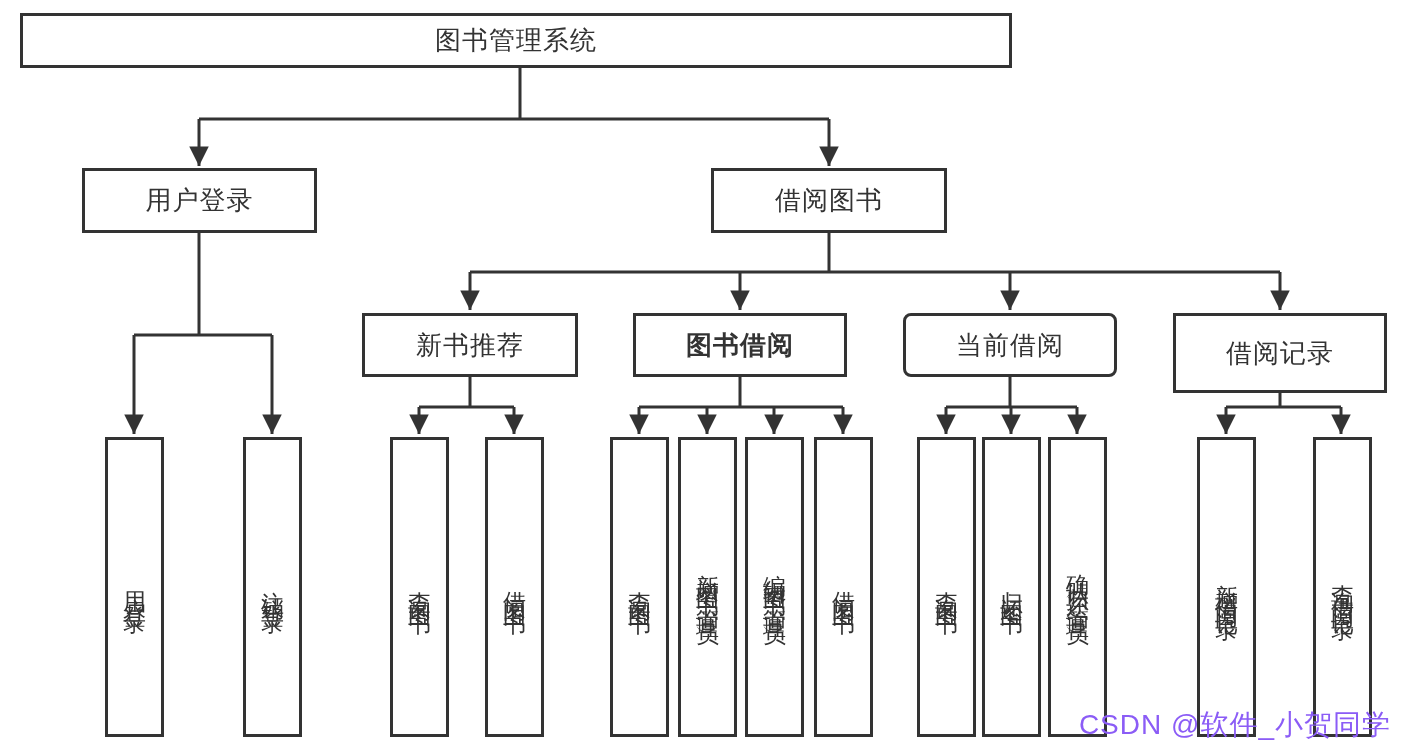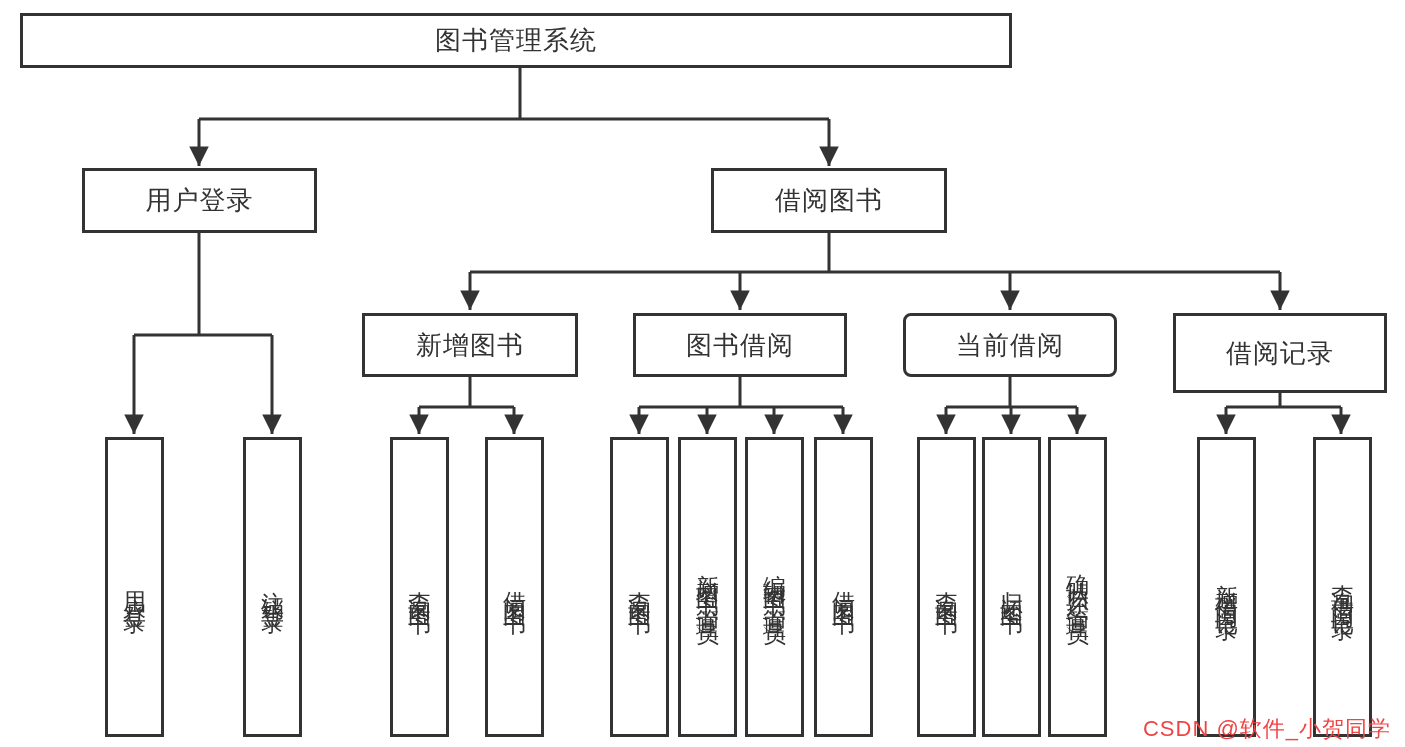--- a/index.html
+++ b/index.html
@@ -25,22 +25,22 @@
   .node.v{font-size:23px;}
   .vtext{
     writing-mode:vertical-rl;
     text-orientation:mixed;
     letter-spacing:7px;
     line-height:1;
   }
   .watermark{
     position:absolute;
     right:14px;bottom:3px;
-    font-size:22px;
-    color:#ef4444;
+    font-size:28px;
+    color:#8b5cf6;
     letter-spacing:1px;
     white-space:nowrap;
   }
 </style>
 </head>
 <body>
 
 <div class="canvas">
 
   <svg class="connectors" viewBox="0 0 1405 747" xmlns="http://www.w3.org/2000/svg">
@@ -91,23 +91,23 @@
   </div>
 
   <div class="node h" style="left:82px;top:168px;width:235px;height:65px;">
     <span>用户登录</span>
   </div>
   <div class="node h" style="left:711px;top:168px;width:236px;height:65px;">
     <span>借阅图书</span>
   </div>
 
   <div class="node h" style="left:362px;top:313px;width:216px;height:64px;">
-    <span>新增图书</span>
+    <span>新书推荐</span>
   </div>
-  <div class="node h" style="left:633px;top:313px;width:214px;height:64px;">
+  <div class="node h" style="left:633px;top:313px;width:214px;height:64px;font-weight:bold;">
     <span>图书借阅</span>
   </div>
   <div class="node h" style="left:903px;top:313px;width:214px;height:64px;border-radius:8px;">
     <span>当前借阅</span>
   </div>
   <div class="node h" style="left:1173px;top:313px;width:214px;height:80px;">
     <span>借阅记录</span>
   </div>
 
   <div class="node v" style="left:105px;top:437px;width:59px;height:300px;">

